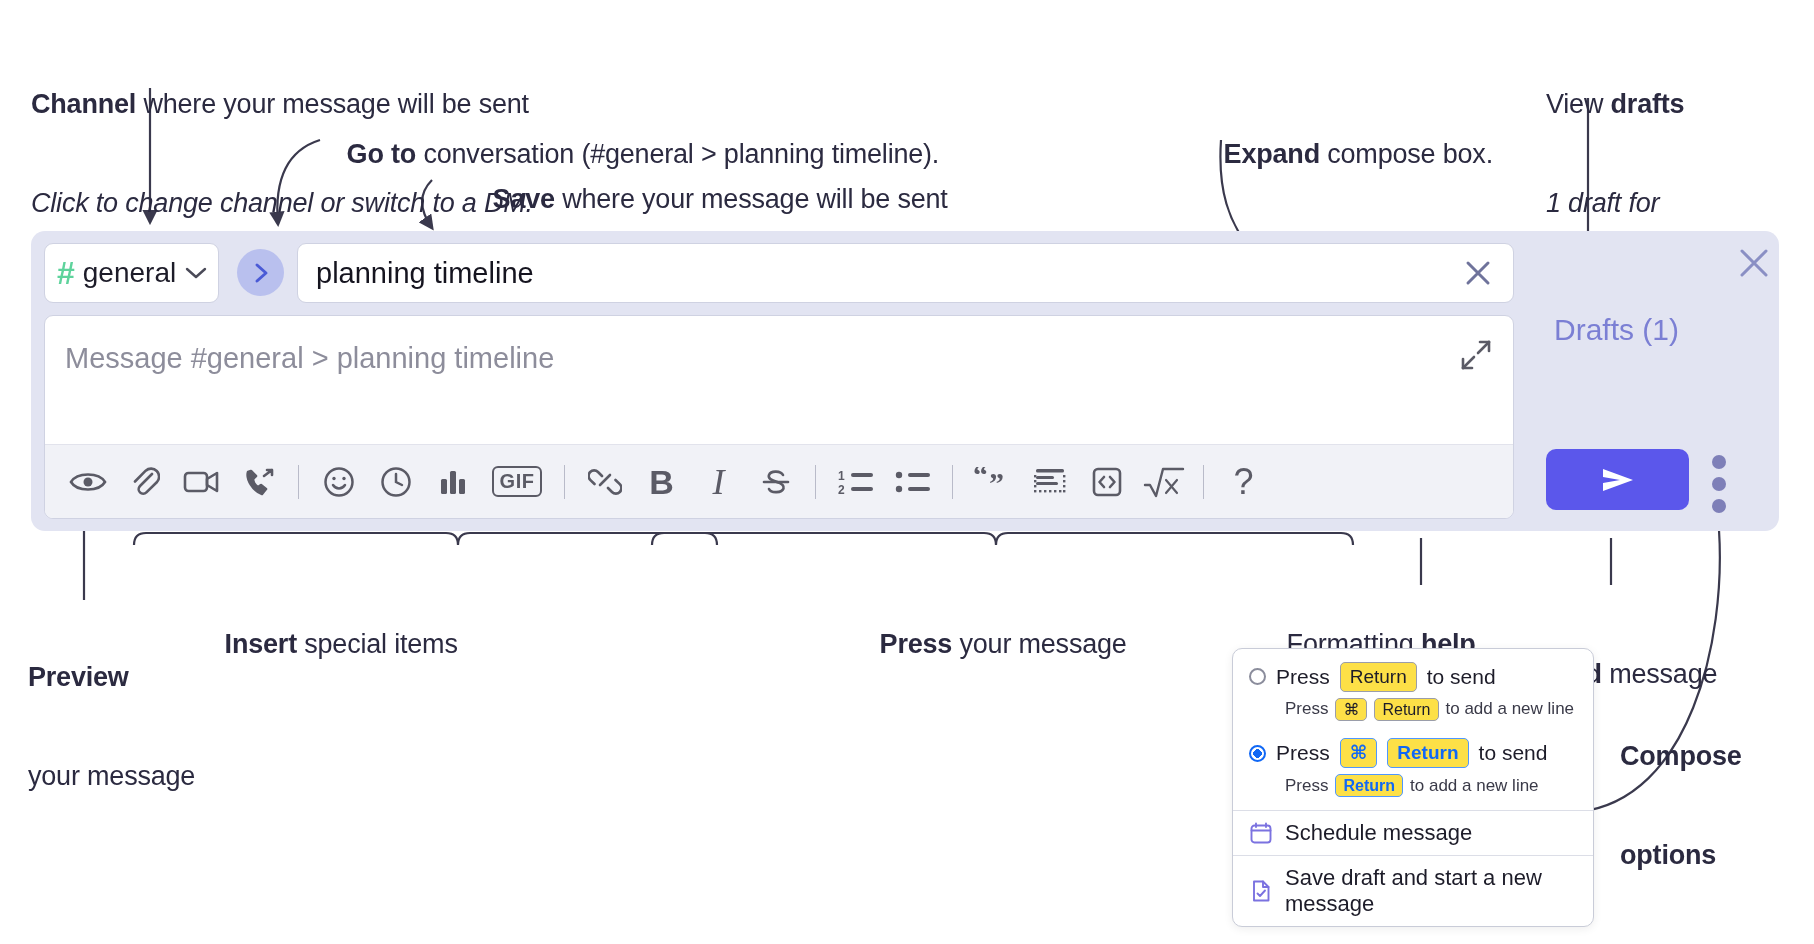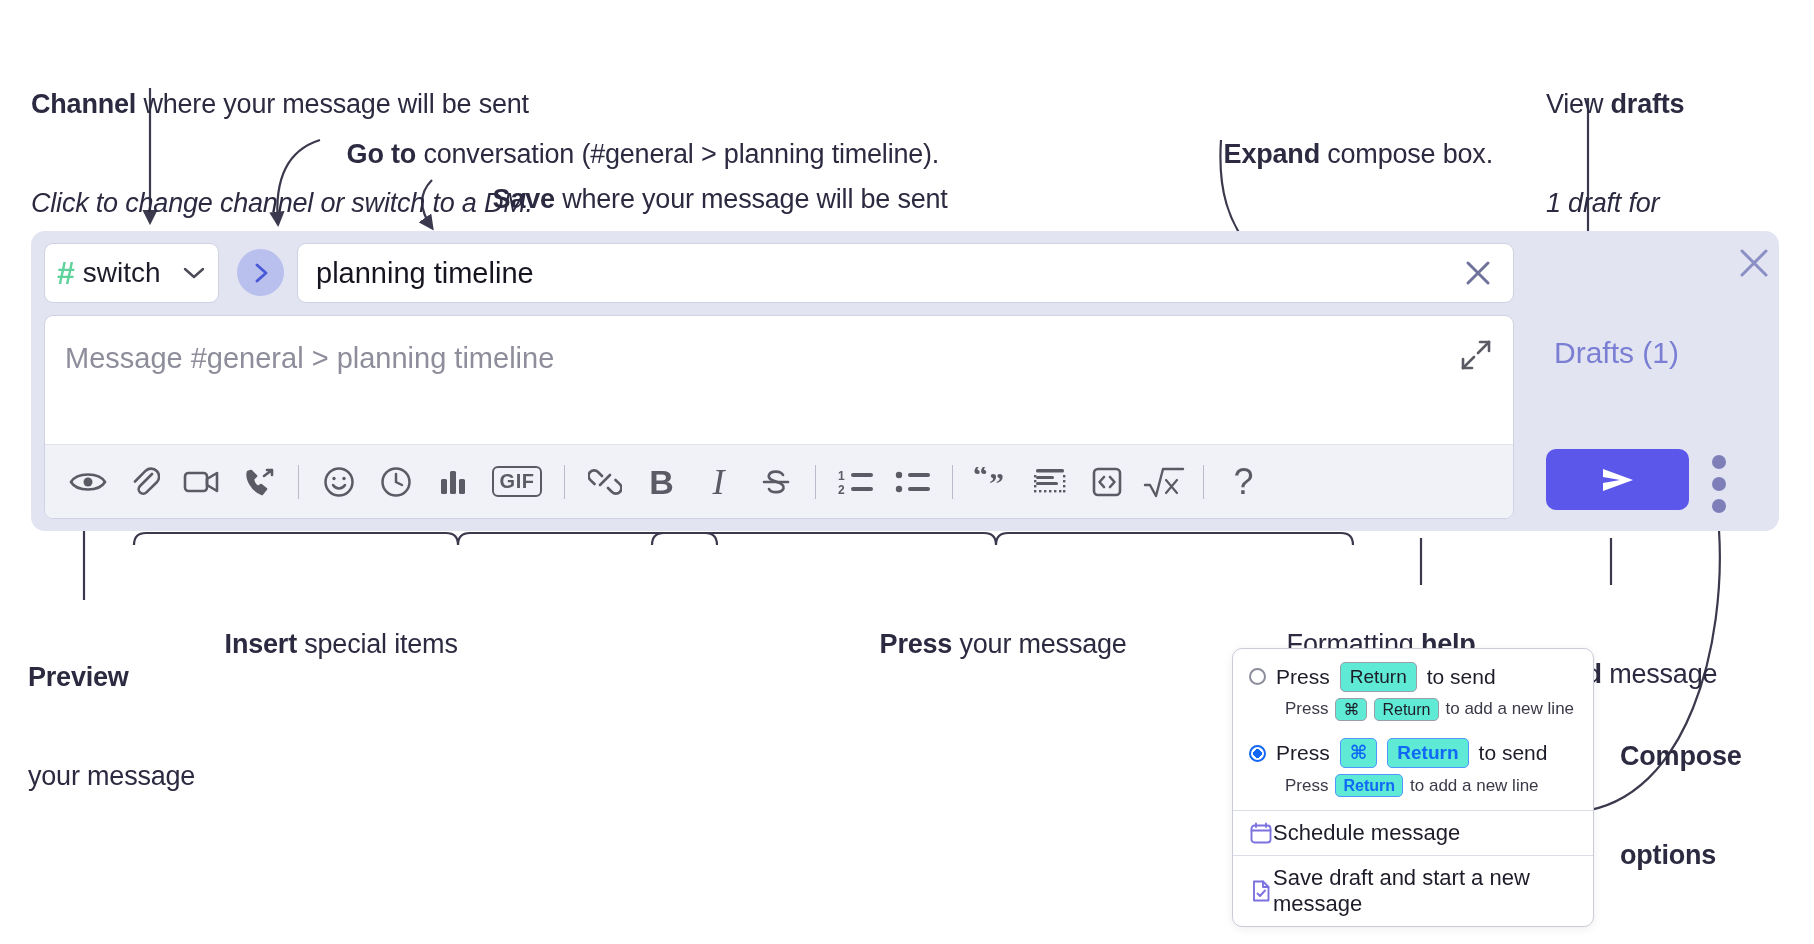--- a/index.html
+++ b/index.html
@@ -60,21 +60,21 @@
     border:2.5px solid #5b5b66;border-radius:6px;padding:2px 6px;font-size:20px;font-weight:700;
     color:#5b5b66;letter-spacing:0.5px;font-family:"Liberation Sans",sans-serif;
   }
   .glyph{font-size:32px;color:#5b5b66;line-height:1;}
   .glyph.b{font-weight:700;font-size:34px;}
   .glyph.i{font-style:italic;font-family:"Liberation Serif",serif;font-size:36px;}
   .glyph.help{font-size:36px;}
 
   
   #drafts-link{
-    position:absolute;left:1554px;top:336px;font-size:30px;color:#7b7fd4;cursor:pointer;white-space:nowrap;
+    position:absolute;left:1554px;top:313px;font-size:30px;color:#7b7fd4;cursor:pointer;white-space:nowrap;
   }
   #panel-close{position:absolute;left:1734px;top:243px;cursor:pointer;}
   #send-button{
     position:absolute;left:1546px;top:449px;width:143px;height:61px;border-radius:10px;
     background:#5b57eb;display:flex;align-items:center;justify-content:center;cursor:pointer;
   }
   #compose-kebab{position:absolute;left:1712px;top:455px;cursor:pointer;}
   .kdot{width:14px;height:14px;border-radius:50%;background:#7e7fb8;margin-bottom:8px;}
 
   
@@ -84,26 +84,26 @@
     box-shadow:0 2px 10px rgba(0,0,0,.07);overflow:hidden;
   }
   .opt-block{padding:13px 16px 9px 16px;}
   .opt-row{display:flex;align-items:center;gap:10px;font-size:21px;color:#1d1c29;}
   .opt-sub{display:flex;align-items:center;gap:7px;font-size:17px;color:#3a3a48;margin:6px 0 4px 36px;}
   .radio{width:17px;height:17px;border-radius:50%;border:2px solid #8b8d9c;box-sizing:border-box;flex:0 0 auto;}
   .radio.on{border-color:#1168f5;background:
      radial-gradient(circle, #1168f5 0 45%, #fff 46% 100%);}
   .key{
     display:inline-block;border:1.6px solid #9a9daa;border-radius:5px;
-    padding:1px 9px;font-size:19px;color:#1d1c29;background:#5eead4;line-height:1.35;
+    padding:1px 9px;font-size:19px;color:#1d1c29;background:#fde047;line-height:1.35;
   }
   .key.sm{font-size:16px;padding:0 7px;}
   .key.blue{border-color:#4f97ff;color:#1168f5;font-weight:700;}
   .menu-div{height:1px;background:#dcdee7;}
-  .menu-item{display:flex;align-items:center;padding:9px 16px;font-size:22px;color:#1d1c29;cursor:pointer;}
+  .menu-item{display:flex;align-items:center;gap:12px;padding:9px 16px;font-size:22px;color:#1d1c29;cursor:pointer;}
 
   svg{display:block;}
 </style>
 </head>
 <body>
 
 <svg class="abs" style="left:0;top:0;width:1814px;height:944px;pointer-events:none;" viewBox="0 0 1814 944">
   <g fill="none" stroke="#3a394d" stroke-width="2.2">
 
     <path d="M150 88 L150 222" marker-end="url(#ar)"></path>
@@ -186,21 +186,21 @@
 </div>
 
 <div id="compose-panel">
 
   <div id="compose-inner">
 
     <div class="field-row">
 
       <div id="channel-picker">
         <span class="hash">#</span>
-        <span class="cname">switch</span>
+        <span class="cname">general</span>
         <span class="chev">
           <svg width="24" height="16" viewBox="0 0 24 16">
               <path d="M3 4 L12 12 L21 4" fill="none" stroke="#4a4a58" stroke-width="2.4" stroke-linecap="round" stroke-linejoin="round"></path>
             </svg>
         </span>
       </div>
 
       <div id="goto-btn">
         <span>
           <svg width="22" height="24" viewBox="0 0 22 24">

